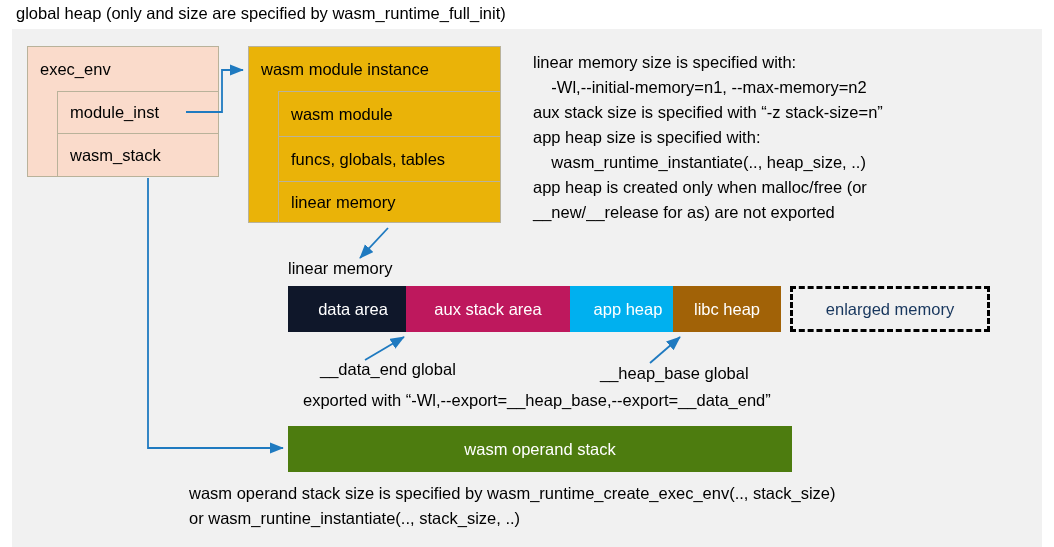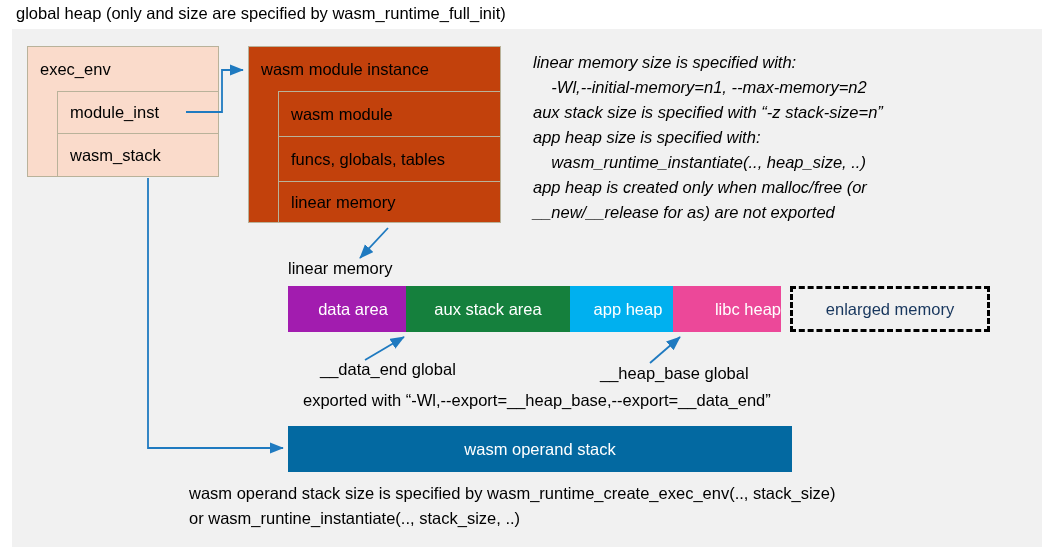--- a/index.html
+++ b/index.html
@@ -43,21 +43,21 @@
   .struct-row {
     position: absolute;
     box-sizing: border-box;
     display: flex;
     align-items: center;
     font-size: 16.5px;
     color: #000000;
     white-space: nowrap;
   }
   .pink { background: #fadbcb; }
-  .peach { background: #c2410c; }
+  .peach { background: #eab308; }
   .rowline-top { border-top: 1px solid #b9b29a; }
   .rowline-left { border-left: 1px solid #b9b29a; }
 
   
   .note {
     position: absolute;
     font-size: 16.5px;
     color: #000000;
     line-height: 25px;
     white-space: pre;
@@ -89,21 +89,21 @@
     text-align: right;
   }
 
   
   .opstack {
     position: absolute;
     left: 288px;
     top: 426px;
     width: 504px;
     height: 46px;
-    background: #0369a1;
+    background: #4d7c0f;
     color: #ffffff;
     font-size: 16.5px;
     display: flex;
     align-items: center;
     justify-content: center;
     white-space: nowrap;
   }
 
   
   #wires {
@@ -143,40 +143,40 @@
       <span>funcs, globals, tables</span>
     </div>
     <div class="struct-row rowline-top rowline-left" style="left:29px; top:44px; width:222px; height:45px; padding-left:12px;">
       <span>wasm module</span>
     </div>
     <div class="struct-row rowline-top rowline-left" style="left:29px; top:134px; width:222px; height:41px; padding-left:12px;">
       <span>linear memory</span>
     </div>
   </div>
 
-  <div class="note" style="left:533px; top:50px;font-style:italic;">linear memory size is specified with:
+  <div class="note" style="left:533px; top:50px;">linear memory size is specified with:
     -Wl,--initial-memory=n1, --max-memory=n2
 aux stack size is specified with “-z stack-size=n”
 app heap size is specified with:
     wasm_runtime_instantiate(.., heap_size, ..)
 app heap is created only when malloc/free (or
 __new/__release for as) are not exported</div>
 
   <div class="mem-label" style="left:288px; top:259px;">linear memory</div>
 
-  <div class="seg" style="left:288px; width:130px; background:#a21caf;">
+  <div class="seg" style="left:288px; width:130px; background:#0f172a;">
     <span>data area</span>
   </div>
-  <div class="seg" style="left:406px; width:164px; background:#15803d;">
+  <div class="seg" style="left:406px; width:164px; background:#be185d;">
     <span>aux stack area</span>
   </div>
   <div class="seg" style="left:570px; width:103px; background:#00b0ef;padding-left:13px;">
     <span>app heap</span>
   </div>
-  <div class="seg" style="left:673px; width:108px; background:#ec4899;justify-content:flex-end;">
+  <div class="seg" style="left:673px; width:108px; background:#a16207;">
     <span>libc heap</span>
   </div>
   <div class="seg dashed" style="left:790px; width:200px;">
     <span>enlarged memory</span>
   </div>
 
   <div class="note" style="left:320px; top:357px;">__data_end global</div>
   <div class="note" style="left:600px; top:361px;">__heap_base global</div>
   <div class="note" style="left:303px; top:388px;">exported with “-Wl,--export=__heap_base,--export=__data_end”</div>
 

